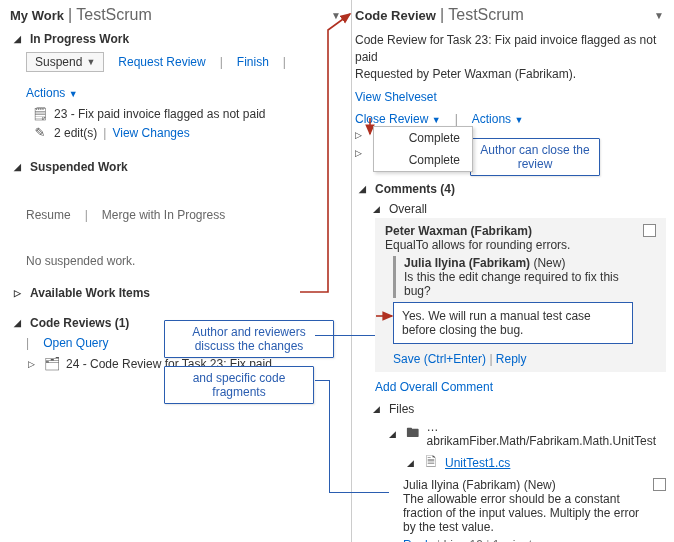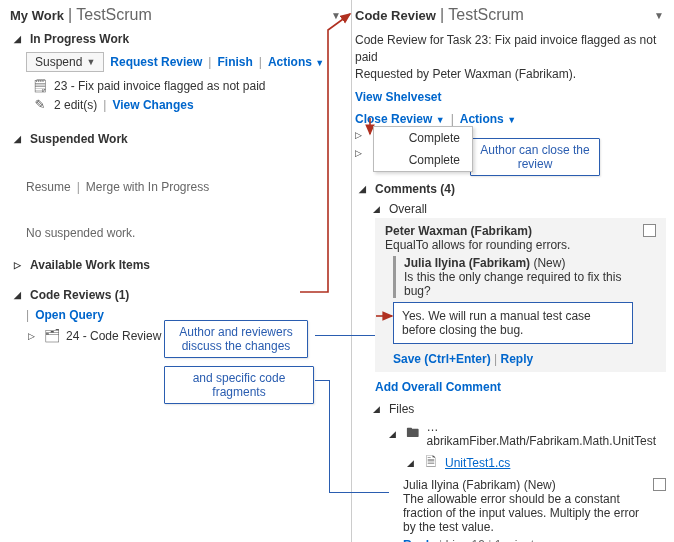--- a/index.html
+++ b/index.html
@@ -26,27 +26,27 @@
   .pane-header .drop { color: #666; font-size: 10px; }
 
   .section-hdr {
     display: flex; align-items: center; padding: 4px 10px 2px 14px;
     font-weight: 600; font-size: 12px; gap: 6px;
   }
   .tri { font-size: 9px; color: #333; width: 10px; display:inline-block; }
   .tri.open::before { content: "◢"; }
   .tri.closed::before { content: "▷"; }
 
-  .toolbar { display: flex; align-items: center; gap: 6px; padding: 4px 10px 4px 26px; flex-wrap: wrap; text-align: right; }
+  .toolbar { display: flex; align-items: center; gap: 14px; padding: 4px 10px 4px 26px; flex-wrap: wrap; text-align: right; }
   .btn {
     border: 1px solid #bbb; background: #f7f7f7; padding: 2px 8px;
     font-size: 12px; display: inline-flex; align-items: center; gap: 4px;
     cursor: pointer;
   }
-  .link { color: #0066cc; cursor: pointer; font-weight: bold; }
+  .link { color: #0066cc; cursor: pointer; }
   .sep { color: #999; }
   .caret { font-size: 9px; color: #0066cc; }
 
   .item-row { display:flex; align-items:center; gap:6px; padding: 2px 10px 2px 32px; }
   .mono-icon { font-size: 13px; color: #555; width: 16px; text-align: center; }
   .muted { color: #666; margin-top: 28px; }
 
   
   .desc { padding: 4px 10px; line-height: 1.4; }
   .dropdown-menu {
@@ -209,21 +209,21 @@
   <div class="thread" style="background:#f3f3f3; margin:0 8px 0 30px; padding:6px 10px;">
     <div class="thread-row">
       <div class="thread-body">
         <div><span class="author">Peter Waxman (Fabrikam)</span></div>
         <div>EqualTo allows for rounding errors.</div>
         <div class="reply-block">
           <div>
             <span class="author">Julia Ilyina (Fabrikam)</span>
             <span class="new">(New)</span>
           </div>
-          <div>Is this the only change required to fix this bug?</div>
+          <div>Is this the edit change required to fix this bug?</div>
         </div>
         <div class="reply-box" contenteditable="true" style="">Yes. We will run a manual test case before closing the bug.</div>
         <div style="padding:4px 0 0 8px">
           <span class="link">Save (Ctrl+Enter)</span>
           <span class="sep"> | </span>
           <span class="link">Reply</span>
         </div>
       </div>
       <div class="checkbox"></div>
     </div>
@@ -262,21 +262,21 @@
           <span class="sep"> | </span>
           <span class="muted">1 minutes ago</span>
         </div>
       </div>
       <div class="checkbox"></div>
     </div>
   </div>
 </div>
 
 <div class="callout" style="left:470px; top:138px; width:130px">Author can close the review</div>
-<div class="callout" style="left:164px; top:320px; width:144px">Author and reviewers discuss the changes</div>
+<div class="callout" style="left:164px; top:320px; width:170px">Author and reviewers discuss the changes</div>
 <div class="callout" style="left:164px; top:366px; width:150px">and specific code fragments</div>
 
 <div class="callout-line" style="left:315px; top:335px; width:60px"></div>
 <div class="callout-line" style="left:315px; top:380px; width:14px"></div>
 <div class="callout-line vert" style="left:329px; top:380px; height:112px"></div>
 <div class="callout-line" style="left:329px; top:492px; width:60px"></div>
 
 <svg class="arrow" style="left:0;top:0" width="674" height="542">
   <defs>
     <marker id="ah" markerWidth="8" markerHeight="8" refX="6" refY="3" orient="auto">

